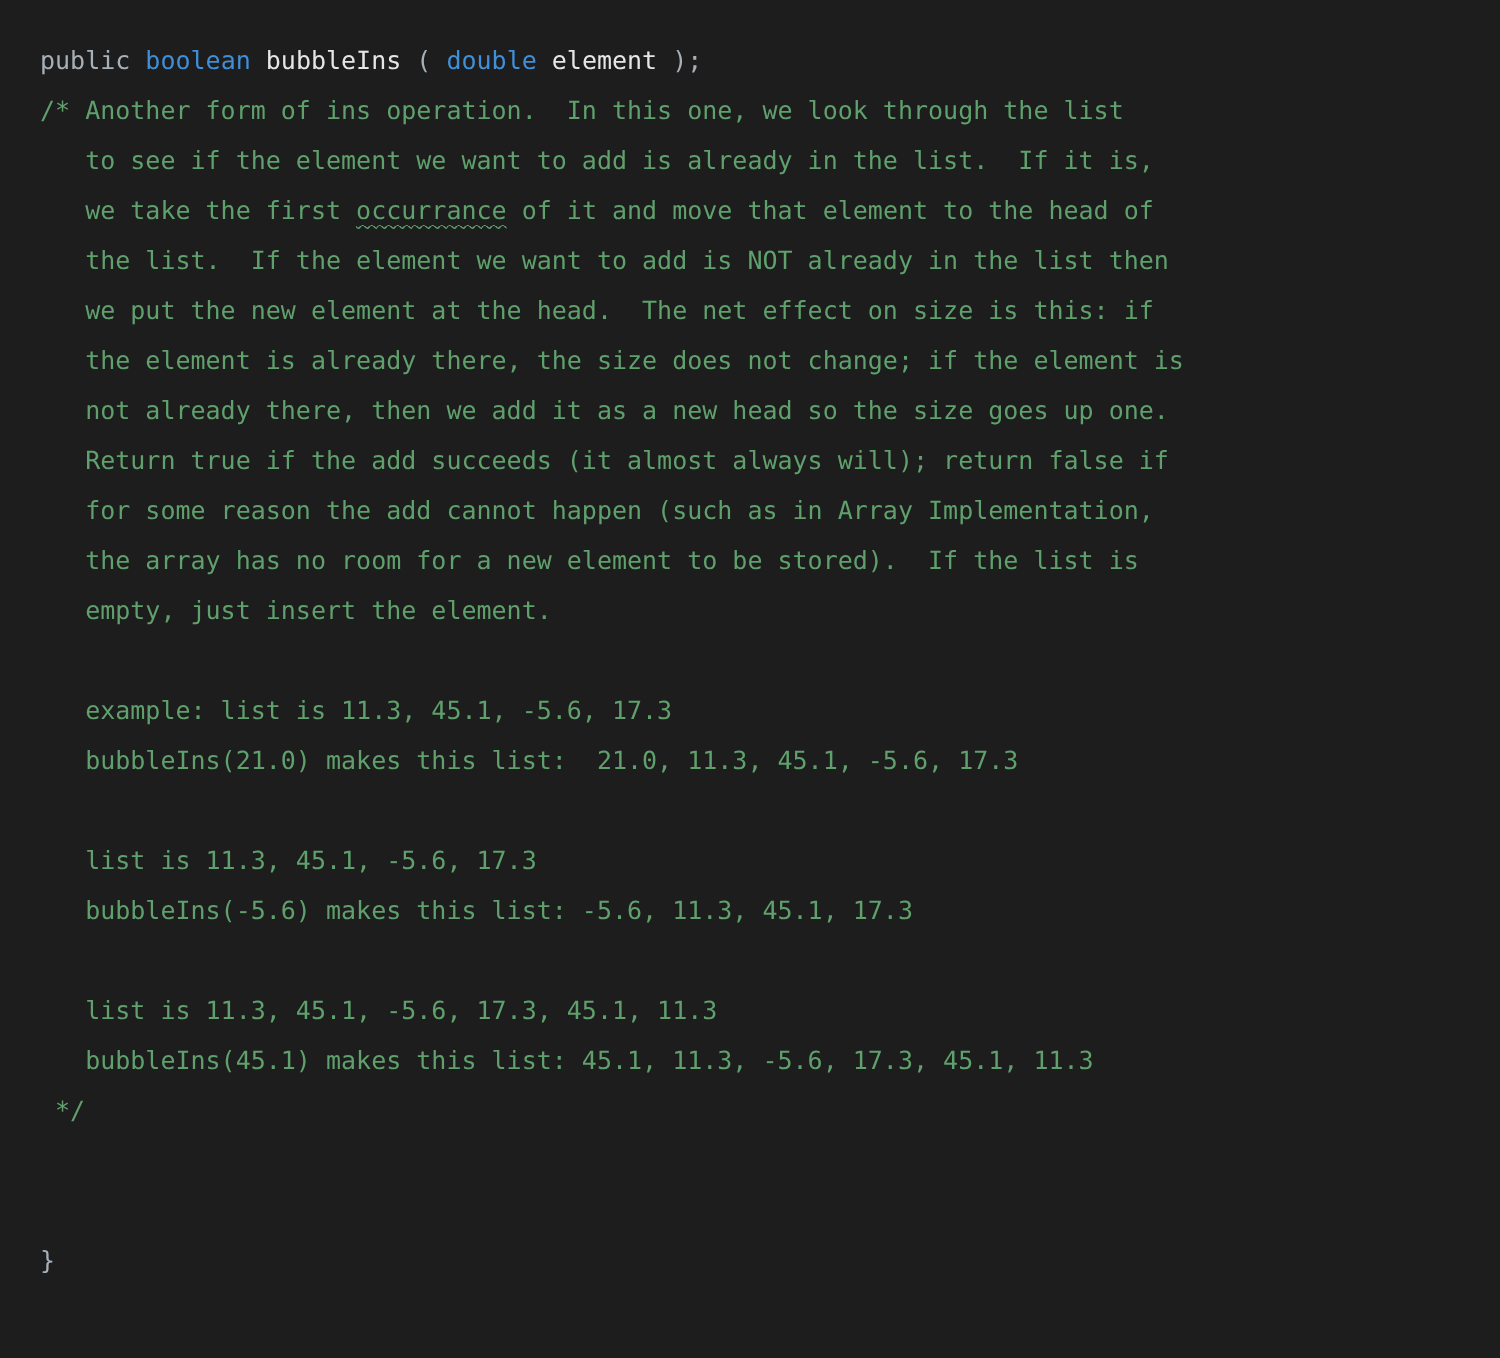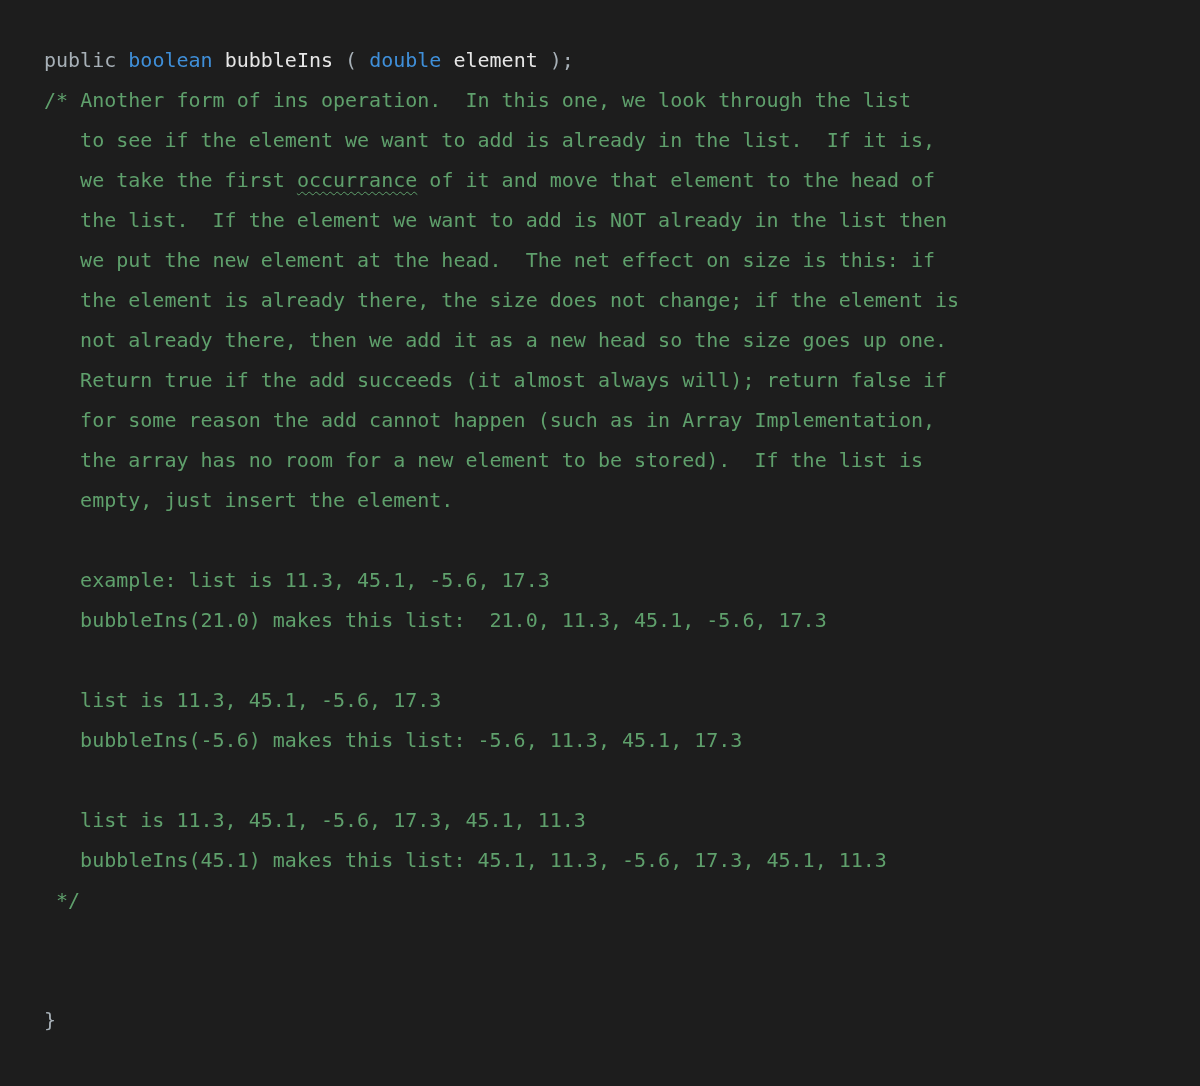--- a/index.html
+++ b/index.html
@@ -4,21 +4,21 @@
 <style>
   html, body {
     margin: 0;
     padding: 0;
     background: #1d1d1d;
     width: 1200px;
     height: 1086px;
     overflow: hidden;
   }
   pre.code {
-    margin: 16px;
+    margin: 4px;
     padding: 24px 28px 24px 28px;
     font-family: "Menlo", "Consolas", "DejaVu Sans Mono", monospace;
     font-size: 20px;
     line-height: 40px;
     white-space: pre;
     color: #a7b0b7;
   }
   .kw-mod   { color: #a7b0b7; }   
   .kw-type  { color: #3f8fd9; }   
   .fn-name  { color: #e6e6e6; }   

